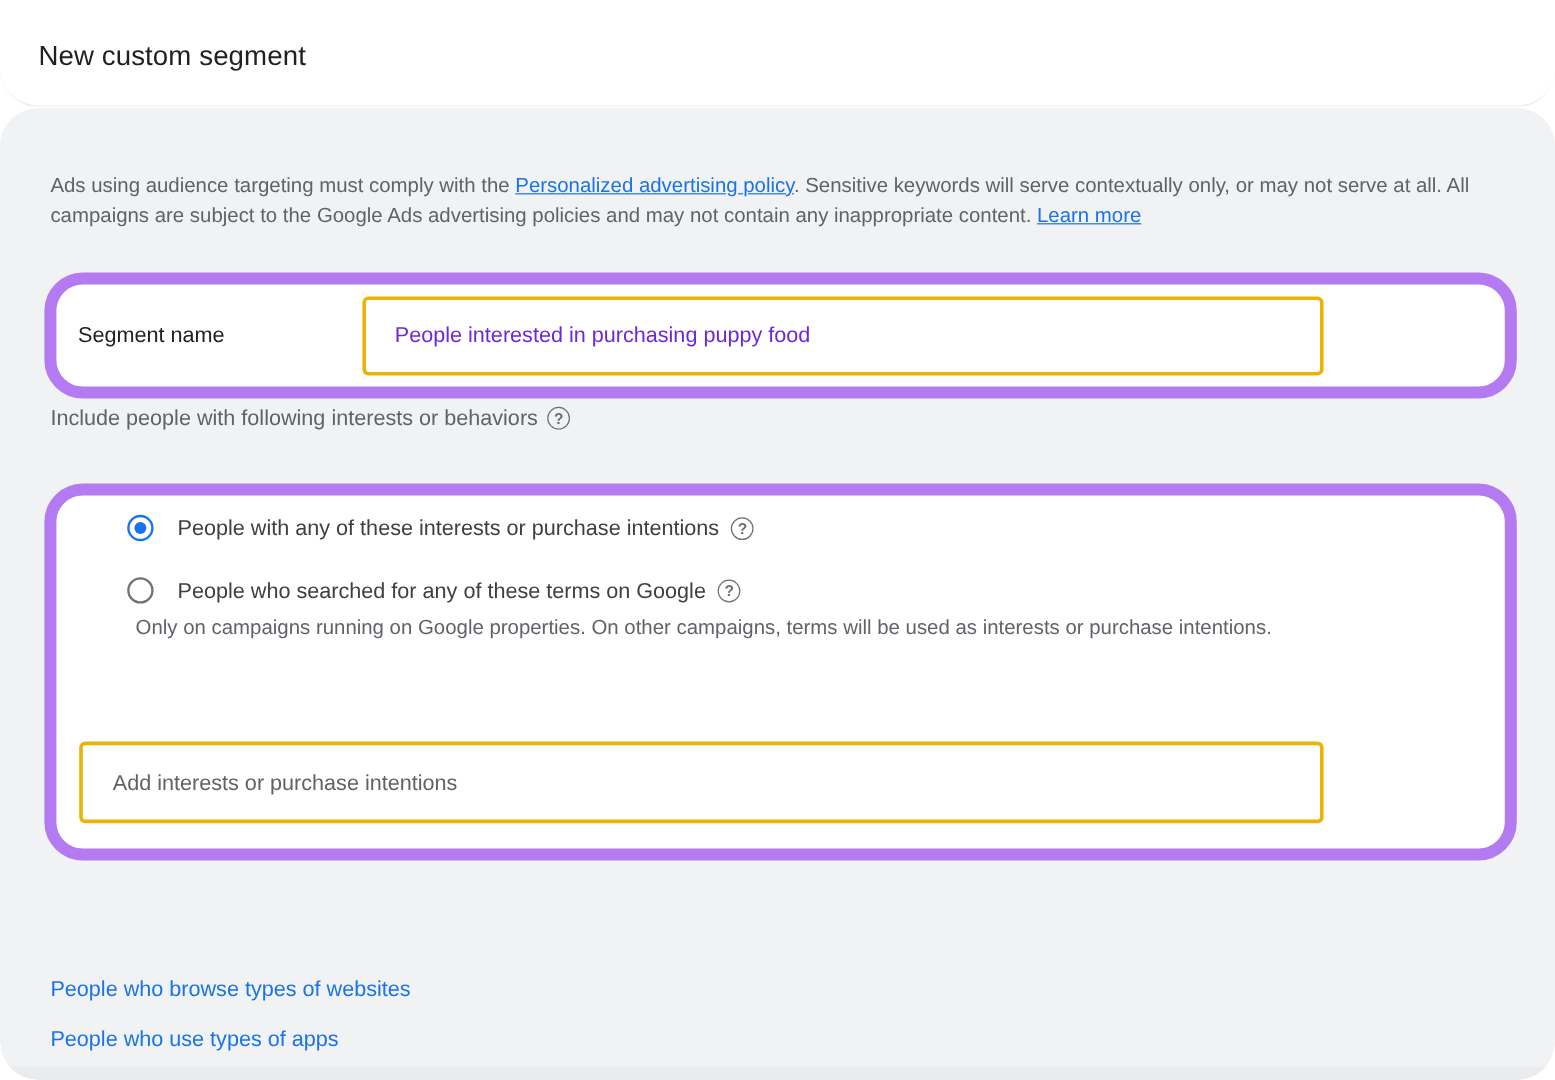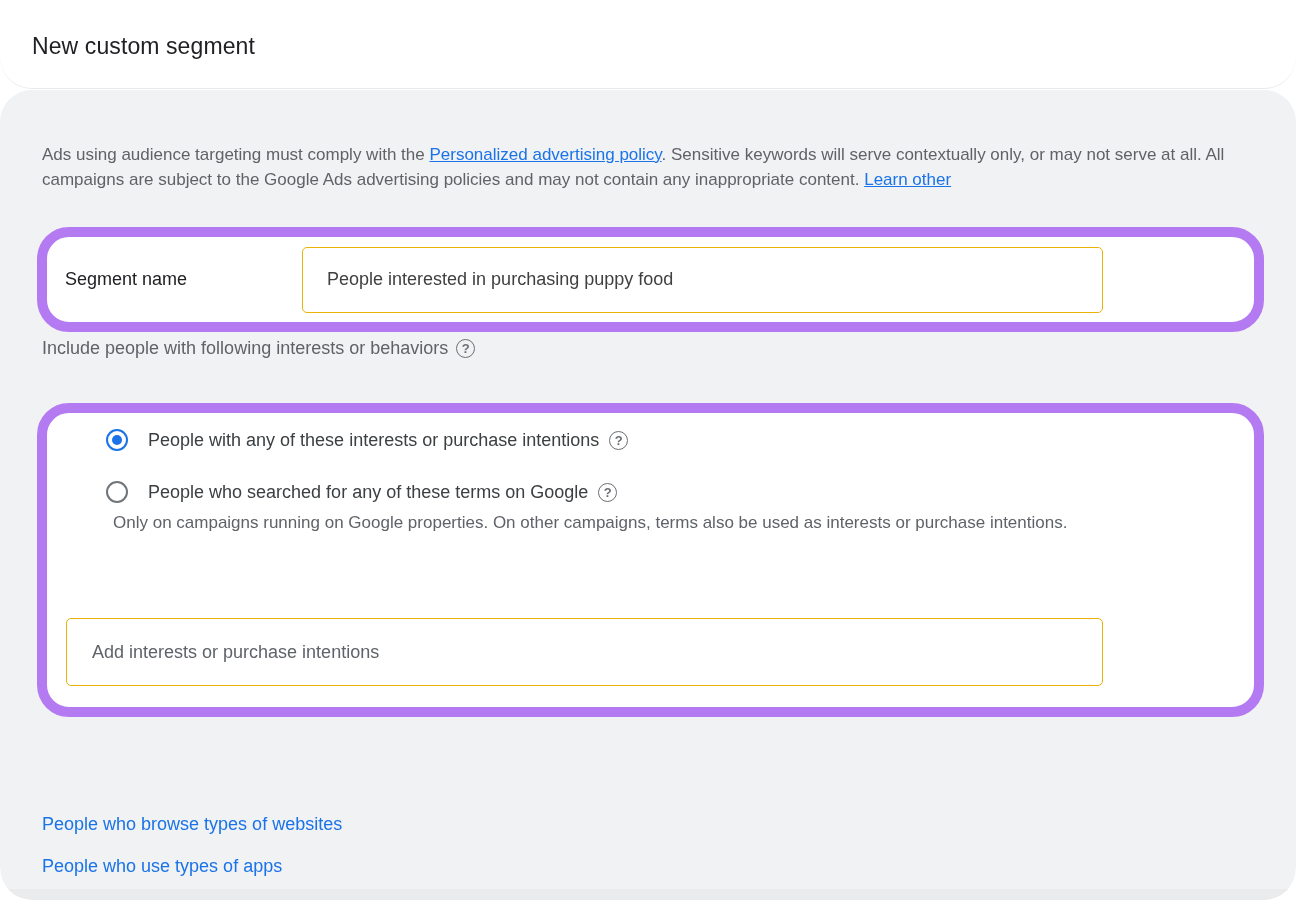--- a/index.html
+++ b/index.html
@@ -32,22 +32,22 @@
   .hl-box {
     position:absolute; left:37px; width:1227px;
     border:10px solid #b47af2; background:#fff;margin-top:16px;
   }
   .hl-box-1 { top:121px; height:105px; }
   .hl-box-2 { top:297px; height:314px; }
   
   .seg-row { position:relative; width:100%; height:100%; display:flex; align-items:center; padding-left:18px; }
   .seg-label { width:237px; font-size:18px; color:#202124; }
   .text-input {
-    height:66px; border:1px solid #eab308; border-radius:5px; background:#fff;
-    font-family:inherit; font-size:18px; color:#404040; padding:0 20px 0 24px; outline:none;
+    height:66px; border:3px solid #eab308; border-radius:5px; background:#fff;
+    font-family:inherit; font-size:18px; color:#6d28d9; padding:0 20px 0 24px; outline:none;
   }
   .seg-input { width:801px; }
   .text-input::placeholder { color:#5f6368; opacity:1; }
   
   .include-row {
     position:absolute; left:42px; top:248px;
     display:flex; align-items:center; gap:8px;
     font-size:18px; color:#5f6368;
   }
   .help-icon {
@@ -92,21 +92,21 @@
 
 <div class="page">
 
   <div class="header">
     <div class="page-title">New custom segment</div>
   </div>
 
   <div class="content">
 
     <div class="disclaimer">
-      <span>Ads using audience targeting must comply with the </span><span class="inline-link">Personalized advertising policy</span><span>. Sensitive keywords will serve contextually only, or may not serve at all. All campaigns are subject to the Google Ads advertising policies and may not contain any inappropriate content. </span><span class="inline-link">Learn other</span>
+      <span>Ads using audience targeting must comply with the </span><span class="inline-link">Personalized advertising policy</span><span>. Sensitive keywords will serve contextually only, or may not serve at all. All campaigns are subject to the Google Ads advertising policies and may not contain any inappropriate content. </span><span class="inline-link">Learn more</span>
     </div>
 
     <div class="hl-box hl-box-1">
       <div class="seg-row">
         <div class="seg-label">Segment name</div>
         <input class="text-input seg-input" type="text" value="People interested in purchasing puppy food" style="">
       </div>
     </div>
 
     <div class="include-row">
@@ -126,21 +126,21 @@
         </div>
 
         <div class="radio-row radio-row-1">
           <span class="radio unselected"></span>
           <span class="radio-label">
             <span>People who searched for any of these terms on Google</span>
             <span class="help-icon">?</span>
           </span>
         </div>
 
-        <div class="radio-desc">Only on campaigns running on Google properties. On other campaigns, terms also be used as interests or purchase intentions.</div>
+        <div class="radio-desc">Only on campaigns running on Google properties. On other campaigns, terms will be used as interests or purchase intentions.</div>
 
         <input class="text-input interests-input" type="text" placeholder="Add interests or purchase intentions" style="">
       </div>
     </div>
 
     <a class="expand-link expand-link-1">People who use types of apps</a>
     <a class="expand-link expand-link-0">People who browse types of websites</a>
 
     <div class="bottom-strip"></div>
   </div>

